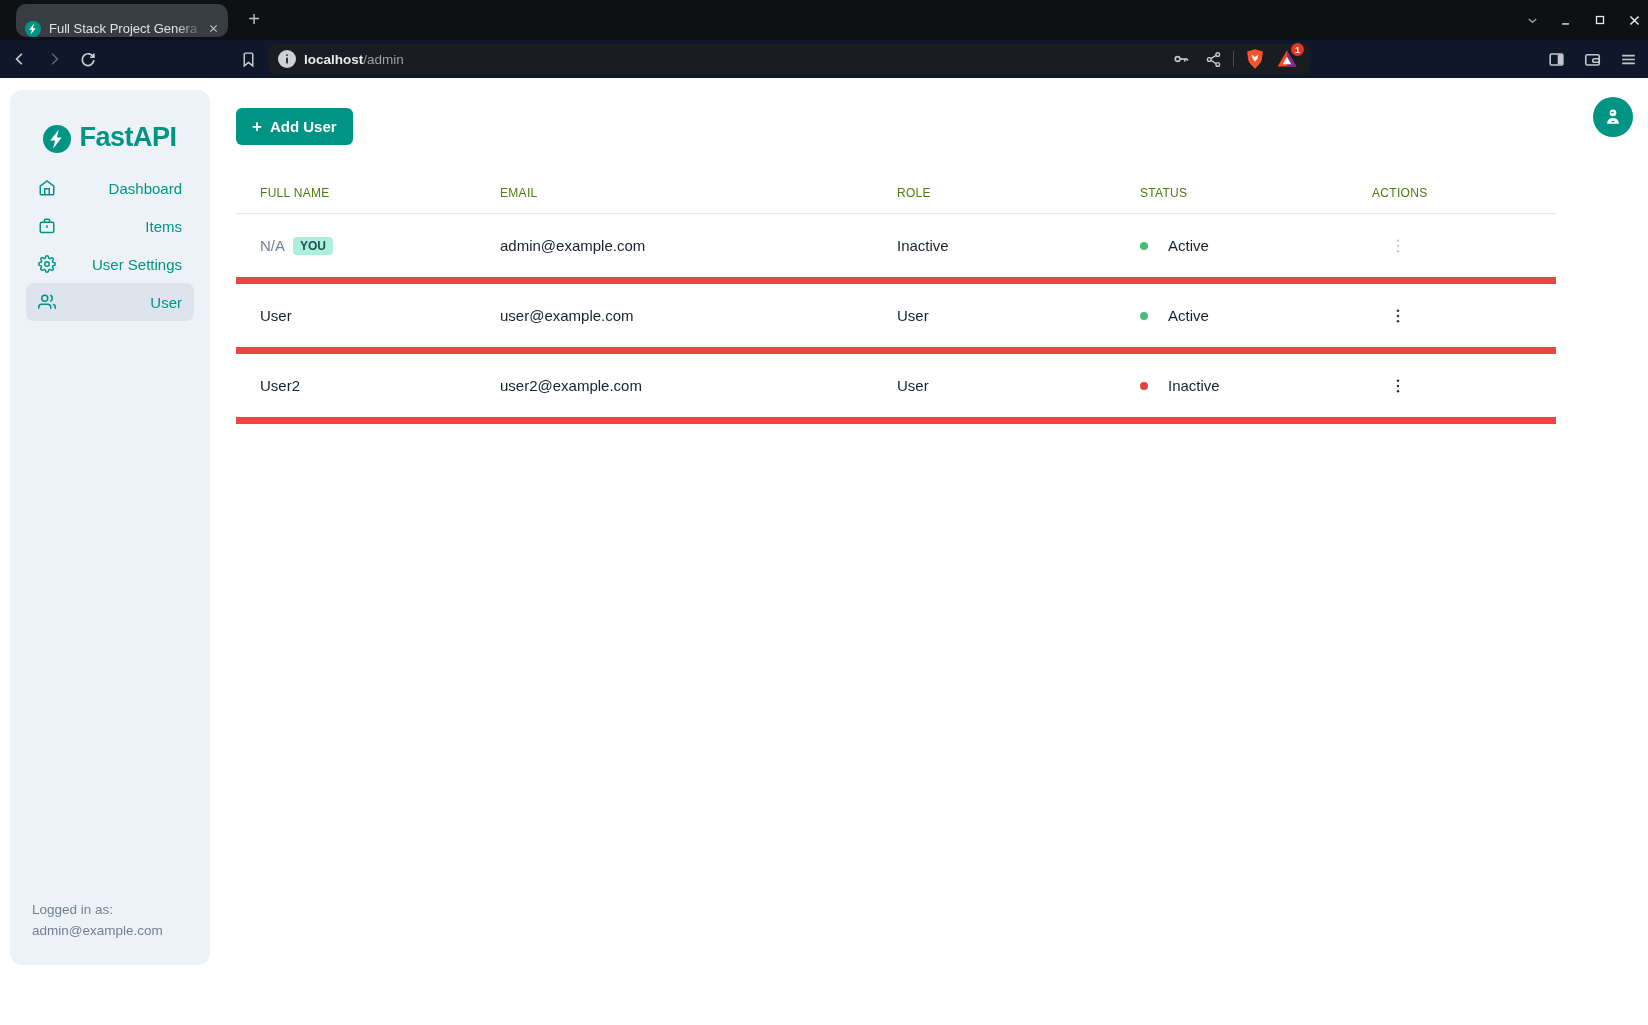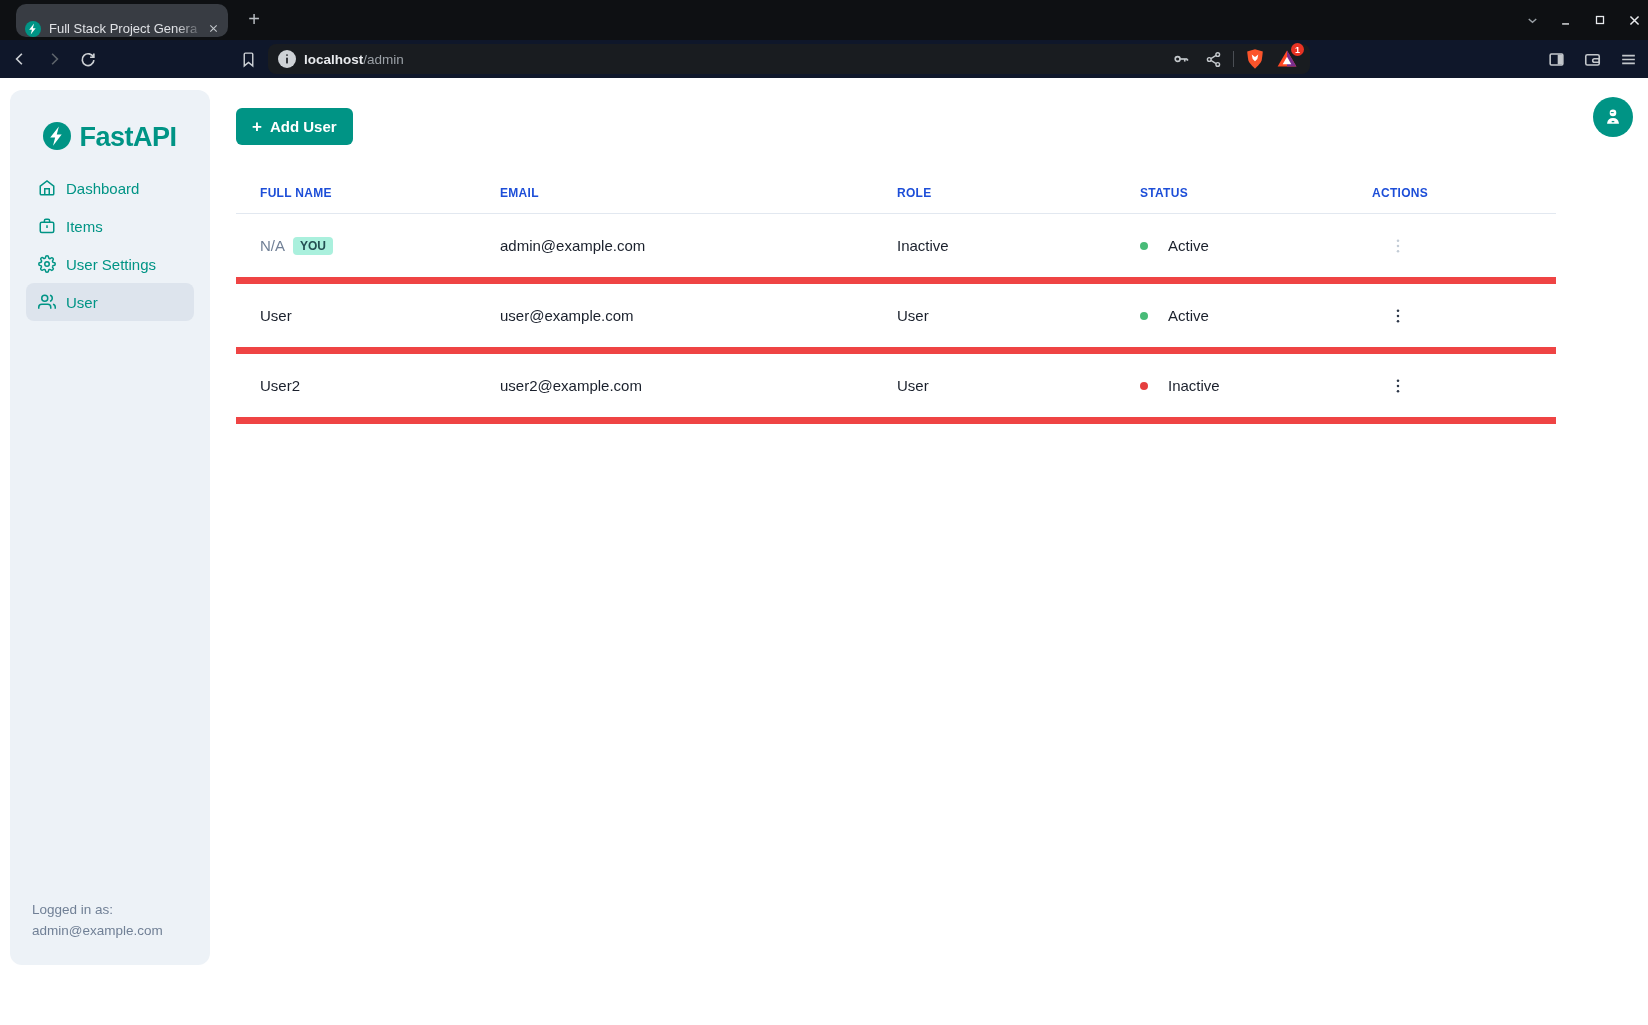--- a/index.html
+++ b/index.html
@@ -36,42 +36,42 @@
   .ext-icon { width:26px; height:26px; position:relative; display:flex; align-items:center; justify-content:center; margin-left:6px; }
   .rewards-badge { position:absolute; top:-3px; right:-4px; min-width:13px; height:13px; background:#e93323; color:#fff;
                    font-size:9px; font-weight:bold; border-radius:7px; display:flex; align-items:center; justify-content:center; padding:0 3px; }
   .toolbar-right { margin-left:auto; display:flex; align-items:center; gap:12px; padding-right:4px; }
 
   
   .page { position:relative; height:947px; background:#fff; }
 
   .sidebar { position:absolute; left:10px; top:12px; width:200px; height:875px; background:#edf2f7; border-radius:12px;
              display:flex; flex-direction:column; }
-  .logo-row { margin-top:32px; display:flex; align-items:flex-start; justify-content:center; gap:8px; }
+  .logo-row { margin-top:32px; display:flex; align-items:flex-end; justify-content:center; gap:8px; }
   .logo-mark { width:28px; height:28px; }
   .logo-text { font-size:27px; font-weight:600; color:#009485; letter-spacing:-0.5px; }
   .nav { margin-top:16px; padding:0 16px; display:flex; flex-direction:column; }
-  .nav-item { height:38px; display:flex; align-items:center; gap:10px; padding:0 12px; color:#009485; font-size:15px; border-radius:8px; }
+  .nav-item { height:38px; display:flex; align-items:center; gap:10px; padding:0 12px; color:#009485; font-size:15px; border-radius:8px;justify-content:space-between; }
   .nav-item.active { background:#dde4ed; }
   .nav-icon { width:18px; height:18px; flex:0 0 18px; }
   .sidebar-footer { margin-top:auto; padding:0 22px 24px; color:#718096; font-size:13.5px; line-height:21px; }
 
   .avatar-btn { position:absolute; left:1593px; top:19px; width:40px; height:40px; border-radius:50%; background:#009485;
                 display:flex; align-items:center; justify-content:center; border:none; }
 
   .main { position:absolute; left:236px; top:0; width:1320px; }
   .page-title { margin:48px 0 0 1px; font-size:29px; line-height:34px; font-weight:bold; color:#1a202c; }
   .add-user-btn { margin-top:30px; height:37px; display:inline-flex; align-items:center; gap:8px; background:#009485; color:#fff;
                   border:none; border-radius:6px; padding:0 16px; font-size:15px; font-weight:bold; font-family:inherit; }
   .plus-glyph { font-size:17px; font-weight:bold; line-height:1; }
 
   .table { margin-top:28px; width:1320px; }
   .trow { display:grid; grid-template-columns:264px 397px 243px 232px 184px; align-items:center; }
   .thead { height:41px; border-bottom:1px solid #e2e8f0; }
-  .thead .cell { font-size:12px; font-weight:bold; color:#1d4ed8; letter-spacing:0.3px; }
+  .thead .cell { font-size:12px; font-weight:normal; color:#4d7c0f; letter-spacing:0.3px; }
   .tbody-row { height:70px; border-bottom:7px solid #ef4444; }
   .cell { padding-left:0; font-size:15px; color:#1a202c; }
   .cell.first { padding-left:24px; }
   .name-muted { color:#718096; }
   .you-badge { display:inline-block; margin-left:8px; background:#aaf0dd; color:#234e52; font-size:12px; font-weight:bold;
                padding:2px 7px; border-radius:4px; vertical-align:1px; }
   .status-cell { display:flex; align-items:center; gap:20px; }
   .dot { width:8px; height:8px; border-radius:50%; }
   .dot-green { background:#48bb78; }
   .dot-red { background:#e53e3e; }

